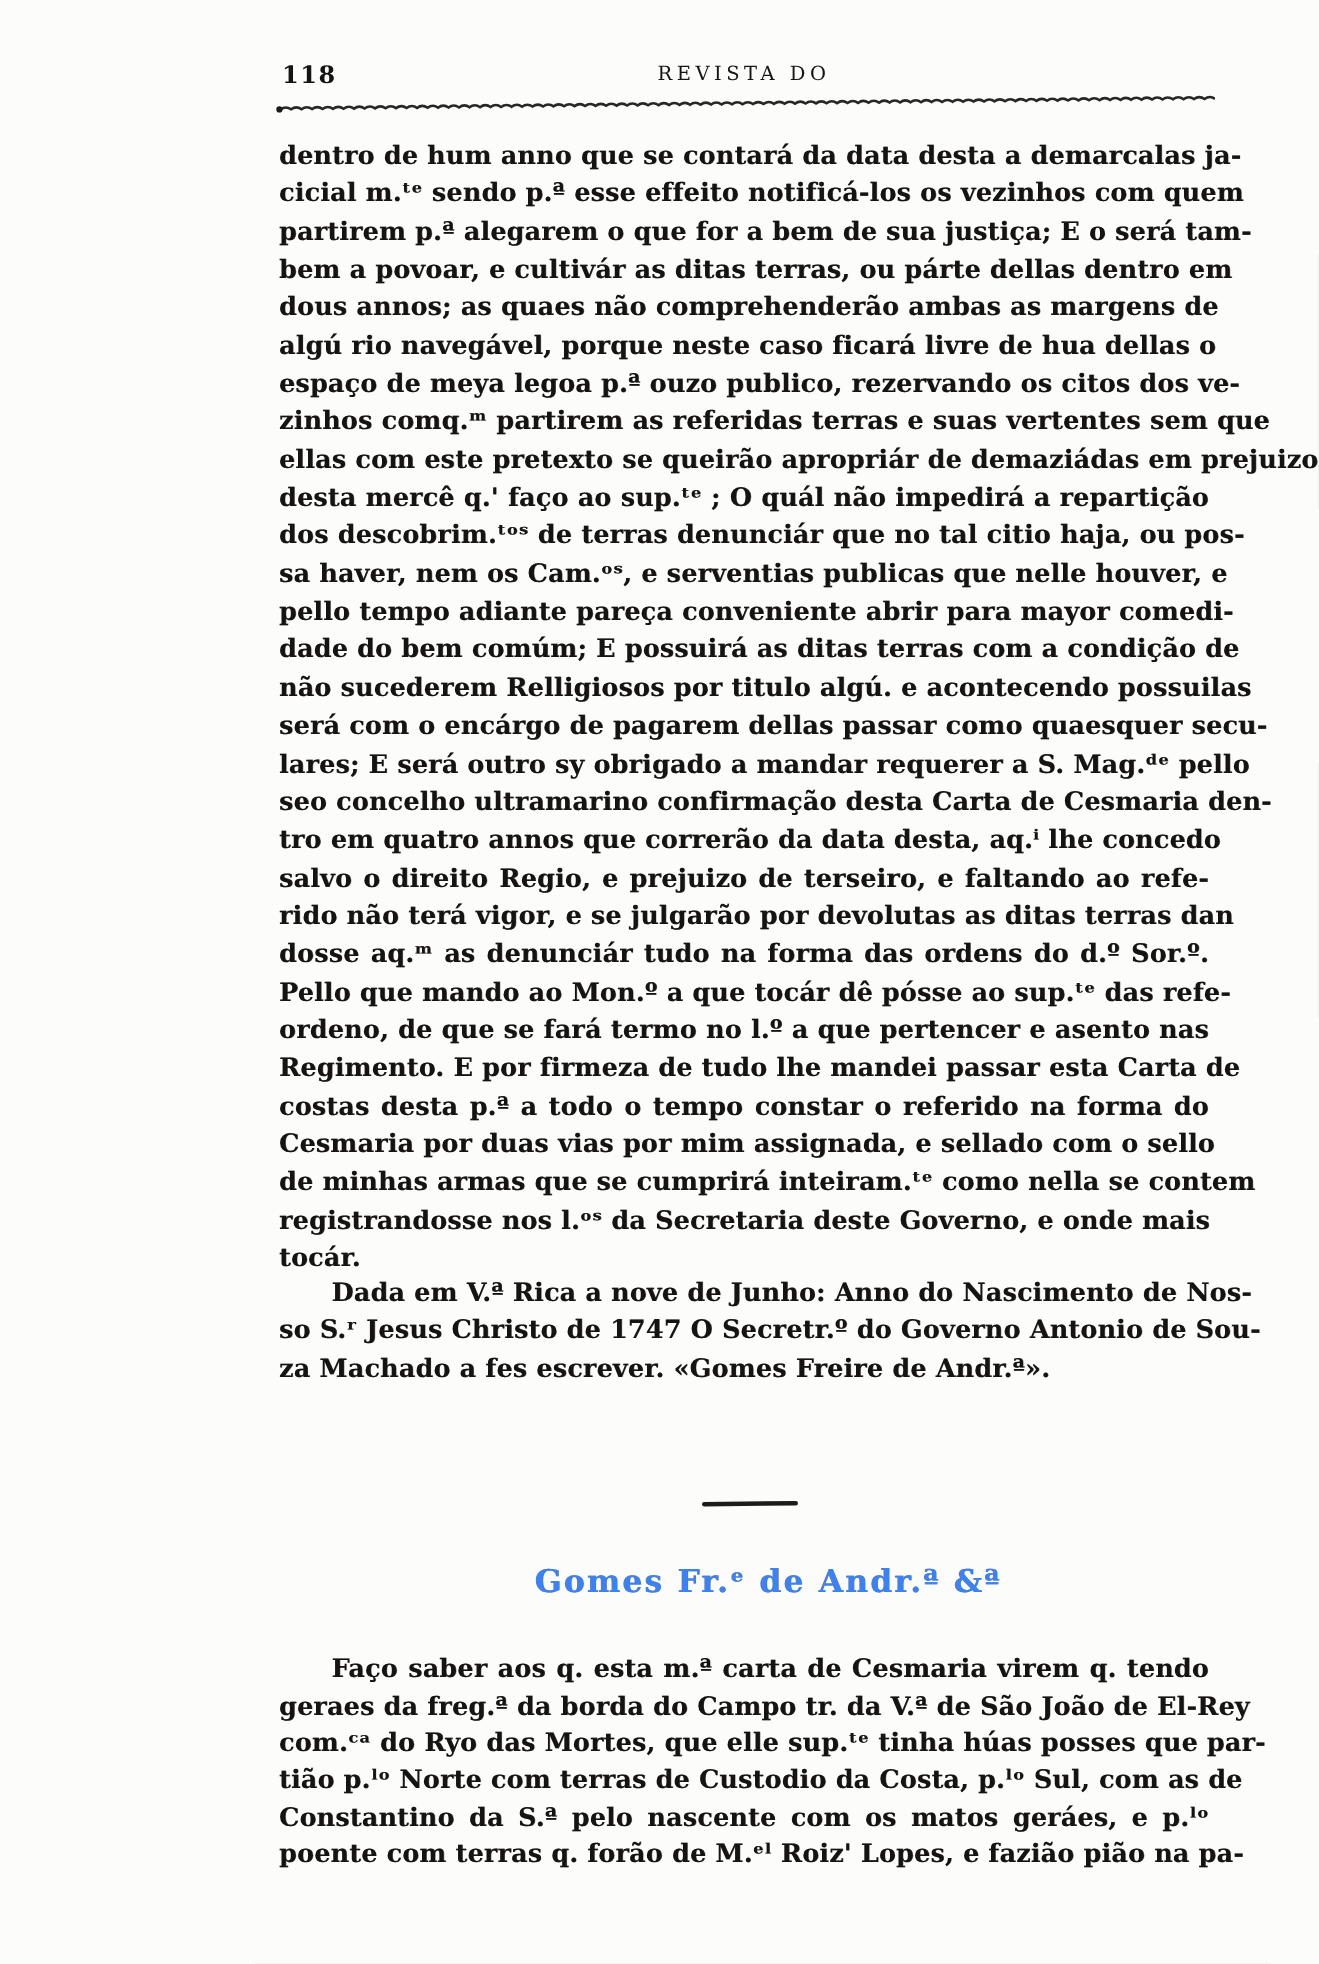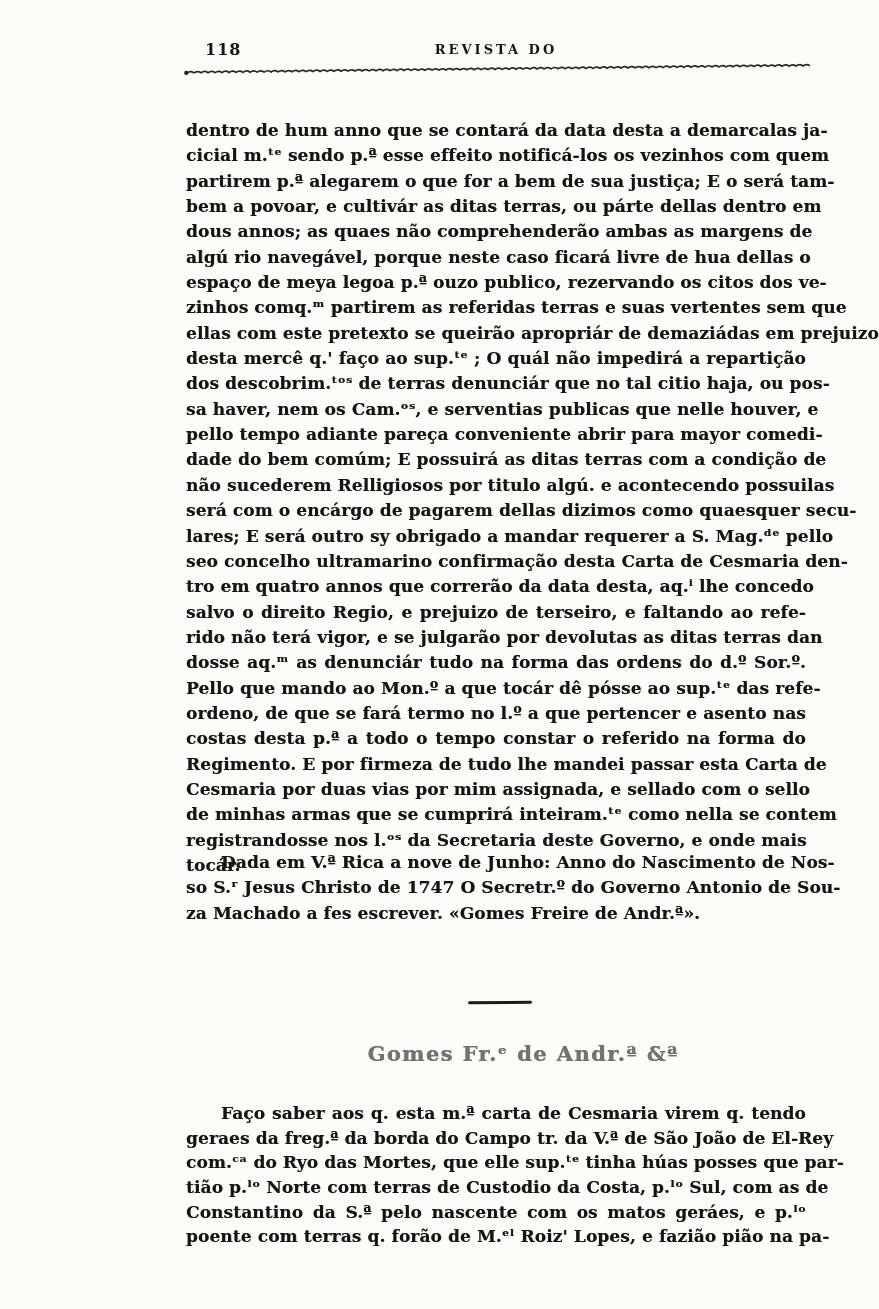--- a/index.html
+++ b/index.html
@@ -20,53 +20,53 @@
         rgba(20,20,20,.22) 0 1px, rgba(0,0,0,0) 1px 3px,
         rgba(60,60,60,.18) 3px 4px, rgba(0,0,0,0) 4px 7px),
       linear-gradient(90deg,
         #0d0d0d 0px,#1c1c1b 6px,#ececea 9px,#f7f7f5 11px,
         #181818 13px,#262625 18px,#6f6f6d 21px,#2c2c2b 24px,
         #4a4a48 28px,#979793 33px,#6c6c69 38px,#b3b3af 44px,
         #8b8b87 50px,#c7c7c3 58px,#a2a29e 65px,#d6d6d2 73px,
         #c0c0bc 80px,#ececе9 88px,#fcfcfa 96px);
   }
   .page-number{
-    position:absolute;left:205px;top:40px;
+    position:absolute;left:188px;top:40px;
     font-size:16px;font-weight:700;letter-spacing:1px;
   }
   .running-title{
     position:absolute;left:186px;top:42px;width:620px;
-    text-align:center;font-size:13px;font-weight:700;letter-spacing:3px;
+    text-align:center;font-size:13px;font-weight:400;letter-spacing:3px;
   }
   .header-rule{
     position:absolute;left:184px;top:62px;width:626px;height:12px;
     transform:rotate(-0.65deg);transform-origin:left center;
   }
   .body-block{position:absolute;left:186px;width:620px;}
-  .p1{top:118px;}
+  .p1{top:92px;}
   .p2{top:850px;}
   .p3{top:1101px;}
   .line{
     height:25.35px;line-height:25.35px;
     font-size:17px;font-weight:700;
     text-align:justify;text-align-last:justify;
     white-space:nowrap;letter-spacing:.1px;
     text-shadow:.3px .3px 0 rgba(30,28,26,.55);
   }
   .p3 .line{height:24.7px;line-height:24.7px;}
   .line.noj{text-align-last:left;white-space:normal;}
   .line.ind{text-indent:35px;}
   .section-divider{
     position:absolute;left:468px;top:1001px;width:64px;height:3px;
     background:#1d1c1b;border-radius:2px;transform:rotate(-.6deg);
   }
   .section-heading{
-    position:absolute;left:203px;top:1041px;width:640px;
+    position:absolute;left:192px;top:1041px;width:640px;
     text-align:center;font-size:21px;font-weight:700;letter-spacing:1.4px;
-    color:#737373;text-shadow:.4px .4px 0 rgba(25,23,21,.6);
+    color:#3b82f6;text-shadow:.4px .4px 0 rgba(25,23,21,.6);
   }
 </style>
 </head>
 <body>
 
 <div class="page">
 
   <div class="gutter"></div>
 
   <div class="page-number">118</div>
@@ -88,31 +88,31 @@
     <div class="line">algú rio navegável, porque neste caso ficará livre de hua dellas o</div>
     <div class="line">espaço de meya legoa p.ª ouzo publico, rezervando os citos dos ve-</div>
     <div class="line">zinhos comq.ᵐ partirem as referidas terras e suas vertentes sem que</div>
     <div class="line">ellas com este pretexto se queirão apropriár de demaziádas em prejuizo</div>
     <div class="line">desta mercê q.' faço ao sup.ᵗᵉ ; O quál não impedirá a repartição</div>
     <div class="line">dos descobrim.ᵗᵒˢ de terras denunciár que no tal citio haja, ou pos-</div>
     <div class="line">sa haver, nem os Cam.ᵒˢ, e serventias publicas que nelle houver, e</div>
     <div class="line">pello tempo adiante pareça conveniente abrir para mayor comedi-</div>
     <div class="line">dade do bem comúm; E possuirá as ditas terras com a condição de</div>
     <div class="line">não sucederem Relligiosos por titulo algú. e acontecendo possuilas</div>
-    <div class="line">será com o encárgo de pagarem dellas dizimos como quaesquer secu-</div>
+    <div class="line">será com o encárgo de pagarem dellas passar como quaesquer secu-</div>
     <div class="line">lares; E será outro sy obrigado a mandar requerer a S. Mag.ᵈᵉ pello</div>
     <div class="line">seo concelho ultramarino confirmação desta Carta de Cesmaria den-</div>
     <div class="line">tro em quatro annos que correrão da data desta, aq.ⁱ lhe concedo</div>
     <div class="line">salvo o direito Regio, e prejuizo de terseiro, e faltando ao refe-</div>
     <div class="line">rido não terá vigor, e se julgarão por devolutas as ditas terras dan</div>
     <div class="line">dosse aq.ᵐ as denunciár tudo na forma das ordens do d.º Sor.º.</div>
     <div class="line">Pello que mando ao Mon.º a que tocár dê pósse ao sup.ᵗᵉ das refe-</div>
     <div class="line">ordeno, de que se fará termo no l.º a que pertencer e asento nas</div>
+    <div class="line">Regimento. E por firmeza de tudo lhe mandei passar esta Carta de</div>
     <div class="line">costas desta p.ª a todo o tempo constar o referido na forma do</div>
-    <div class="line">Regimento. E por firmeza de tudo lhe mandei passar esta Carta de</div>
     <div class="line">Cesmaria por duas vias por mim assignada, e sellado com o sello</div>
     <div class="line">de minhas armas que se cumprirá inteiram.ᵗᵉ como nella se contem</div>
     <div class="line">registrandosse nos l.ᵒˢ da Secretaria deste Governo, e onde mais</div>
     <div class="line noj">tocár.</div>
   </div>
 
   <div class="body-block p2">
     <div class="line ind">Dada em V.ª Rica a nove de Junho: Anno do Nascimento de Nos-</div>
     <div class="line">so S.ʳ Jesus Christo de 1747 O Secretr.º do Governo Antonio de Sou-</div>
     <div class="line noj">za Machado a fes escrever. «Gomes Freire de Andr.ª».</div>

